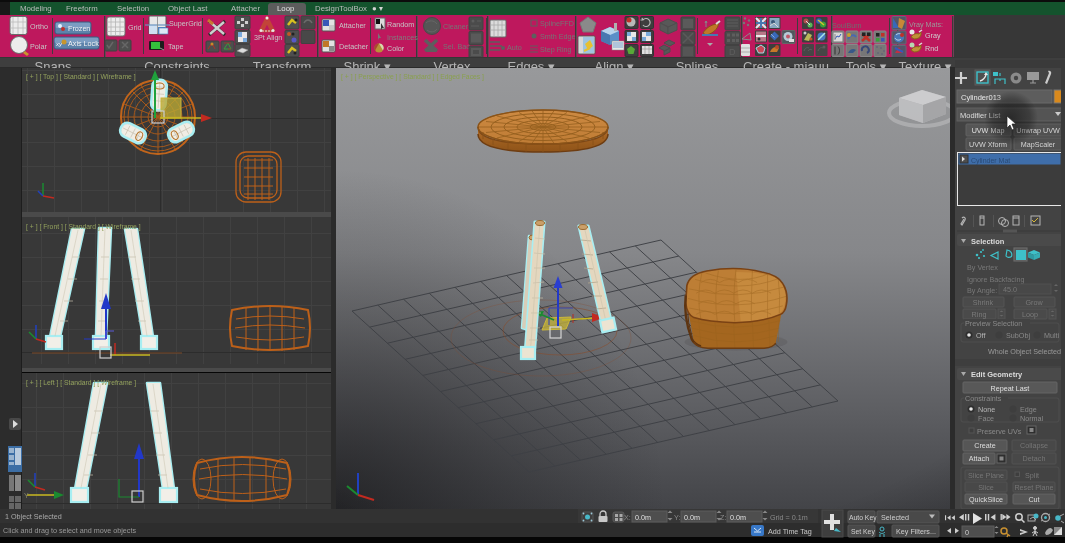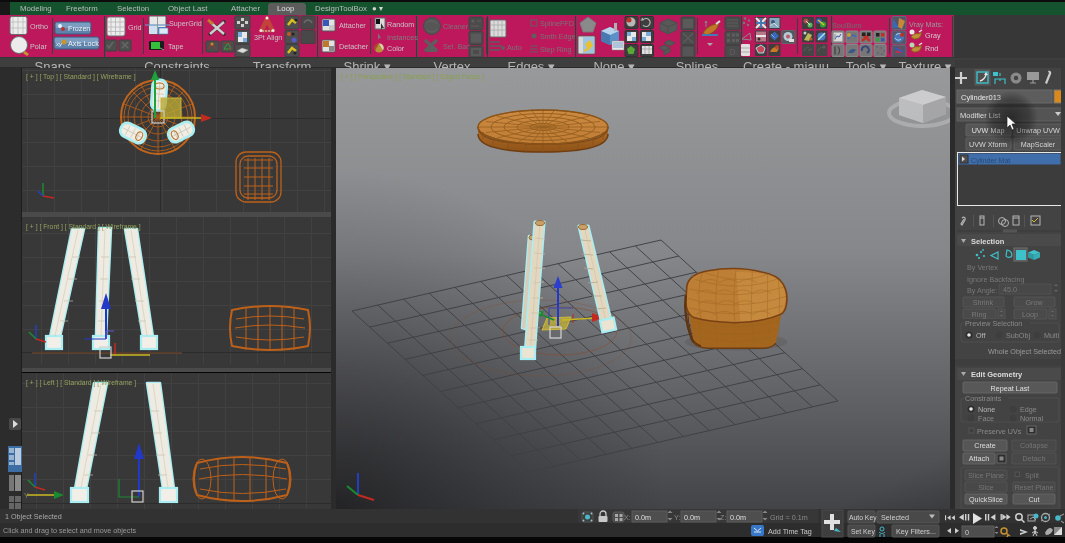--- a/index.html
+++ b/index.html
@@ -405,21 +405,21 @@
   </g>
   </svg>
   </div>
   <div id="labelrow">
     <span class="gl" style="left:53px">Snaps</span>
     <span class="gl" style="left:177px">Constraints</span>
     <span class="gl" style="left:282px">Transform</span>
     <span class="gl" style="left:367px">Shrink ▾</span>
     <span class="gl" style="left:452px">Vertex</span>
     <span class="gl" style="left:531px">Edges ▾</span>
-    <span class="gl" style="left:614px">None ▾</span>
+    <span class="gl" style="left:614px">Align ▾</span>
     <span class="gl" style="left:697px">Splines</span>
     <span class="gl" style="left:786px">Create - miauu</span>
     <span class="gl" style="left:866px">Tools ▾</span>
     <span class="gl" style="left:925px">Texture ▾</span>
   </div>
 
   <div id="leftedge"></div>
   <div id="leftstrip"></div>
   <svg class="abs" style="left:8px;top:418px" width="14" height="91">
     <rect x="1" y="0" width="12" height="12" rx="2" fill="#484848"></rect>

